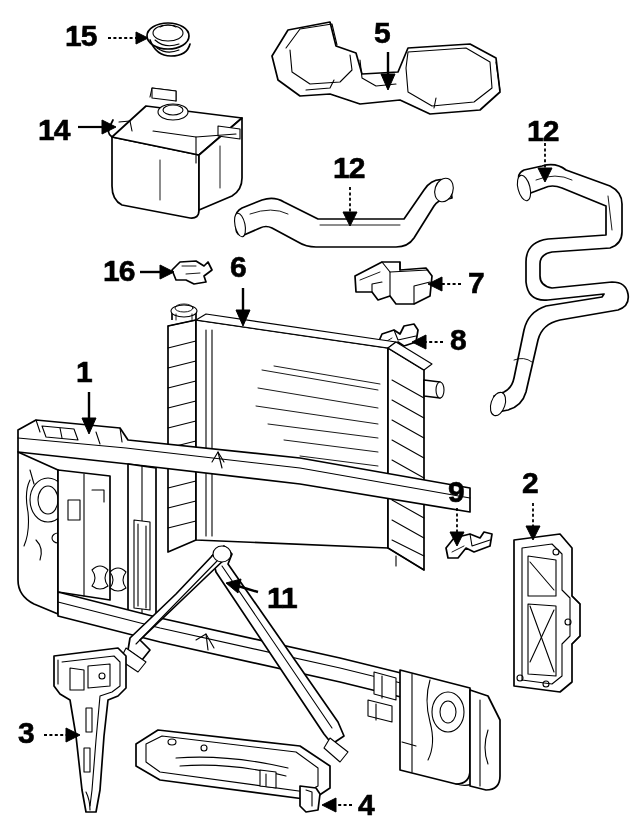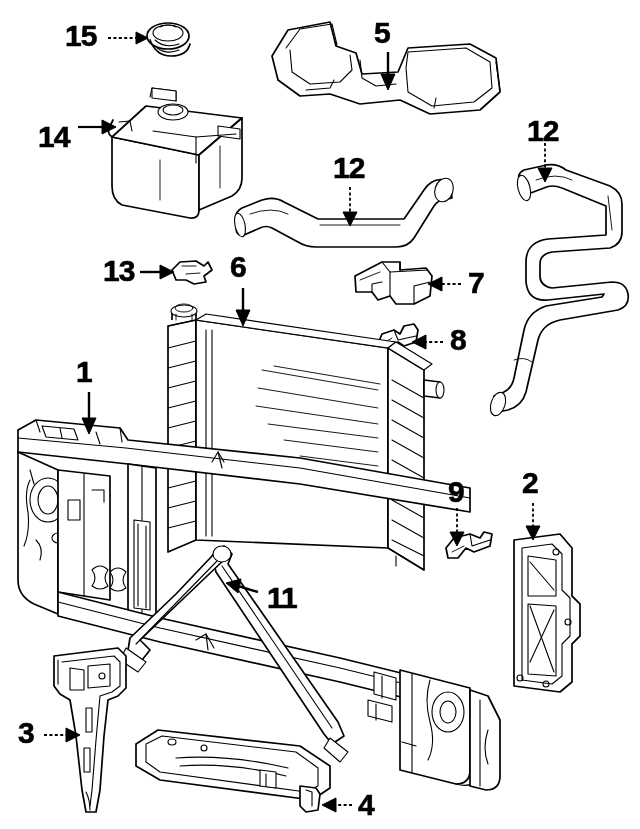--- a/index.html
+++ b/index.html
@@ -332,25 +332,25 @@
         </g>
 
       <g>
           <path d="M352,805 L334,805" stroke-width="2" stroke-dasharray="3,2.4" fill="none"></path>
           <path d="M336,798 L322,805 L336,812 Z"></path>
         </g>
     </g>
   </svg>
 
   <div class="callout-label" style="left:65px;top:21px;">15</div>
-  <div class="callout-label" style="left:38px;top:122px;">14</div>
+  <div class="callout-label" style="left:38px;top:115px;">14</div>
   <div class="callout-label" style="left:374px;top:18px;">5</div>
   <div class="callout-label" style="left:527px;top:116px;">12</div>
   <div class="callout-label" style="left:333px;top:153px;">12</div>
-  <div class="callout-label" style="left:103px;top:256px;">13</div>
+  <div class="callout-label" style="left:103px;top:256px;">16</div>
   <div class="callout-label" style="left:230px;top:252px;">6</div>
   <div class="callout-label" style="left:468px;top:268px;">7</div>
   <div class="callout-label" style="left:450px;top:325px;">8</div>
   <div class="callout-label" style="left:76px;top:357px;">1</div>
   <div class="callout-label" style="left:448px;top:477px;">9</div>
   <div class="callout-label" style="left:522px;top:468px;">2</div>
   <div class="callout-label" style="left:267px;top:583px;">11</div>
   <div class="callout-label" style="left:18px;top:718px;">3</div>
   <div class="callout-label" style="left:358px;top:790px;">4</div>
 

